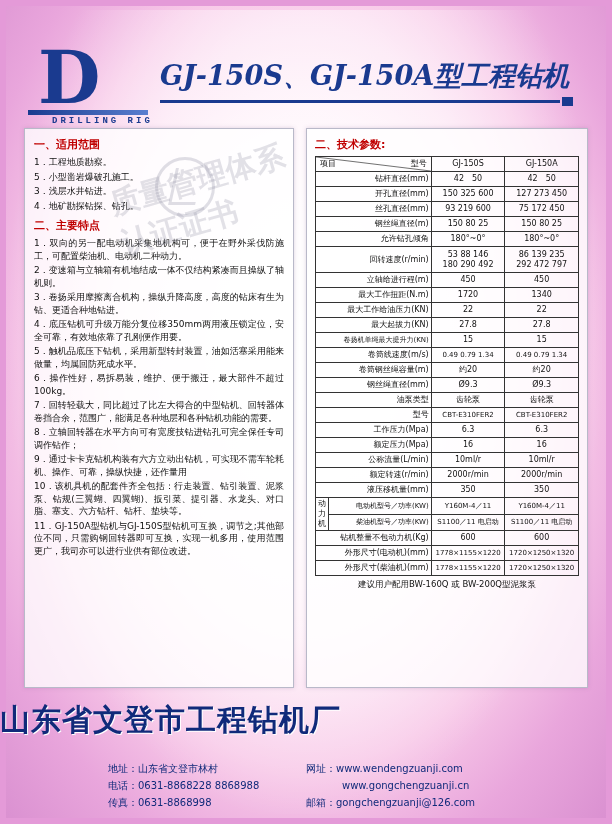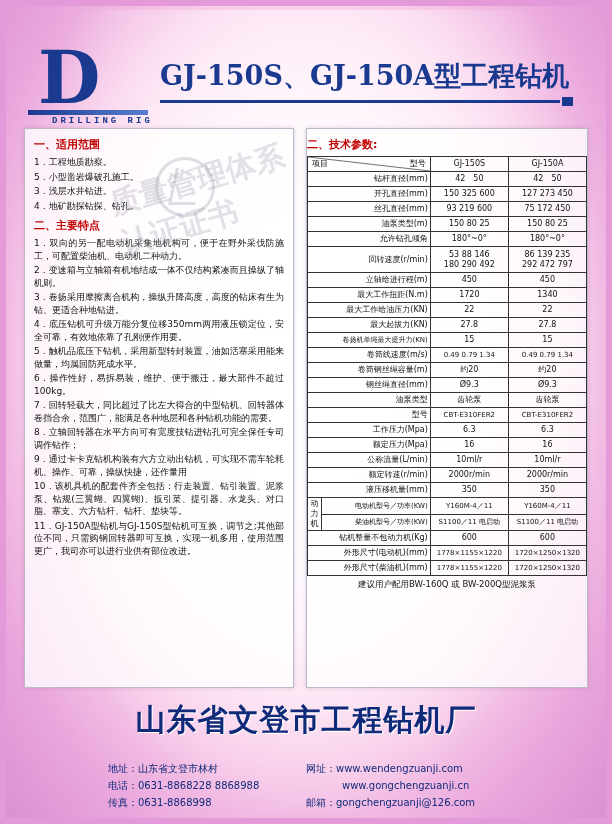--- a/index.html
+++ b/index.html
@@ -35,42 +35,42 @@
     background:linear-gradient(90deg,#1a3a8f,#5a7fd0);
   }
   .logo-sub{
     position:absolute;left:52px;top:76px;
     font-size:9px;letter-spacing:3px;color:#1a3a8f;font-weight:bold;
     font-family:Liberation Mono, monospace;
   }
   .header-title{
     position:absolute;left:160px;top:18px;
     font-family:"DejaVu Serif","Liberation Serif",serif;
-    font-weight:bold;
+    font-style:italic;font-weight:bold;
     font-size:27px;color:#1a3a8f;
     white-space:nowrap;
   }
   .header-rule{
     position:absolute;left:160px;top:60px;width:400px;height:3px;
     background:#1a3a8f;
   }
   .header-sq{
     position:absolute;left:562px;top:57px;width:11px;height:9px;background:#1a3a8f;
   }
 
   
   .panel{
     position:absolute;
     background:rgba(255,255,255,.78);
     border:1px solid #b9b9c9;
     box-shadow:0 0 4px rgba(120,90,140,.25);
     box-sizing:border-box;
   }
   .panel-left{left:24px;top:128px;width:270px;height:560px;padding:8px 9px;}
-  .panel-right{left:306px;top:128px;width:282px;height:560px;padding:8px 0;}
+  .panel-right{left:306px;top:128px;width:282px;height:560px;padding:8px 8px;}
 
   .sec-title{
     color:#c00000;font-weight:bold;font-size:11px;margin:0 0 4px 0;
     font-family:"DejaVu Sans","Liberation Sans",sans-serif;
   }
   .sec-title.red2{margin-top:6px;}
 
   .li{
     font-size:9px;line-height:12.5px;color:#111;margin:0 0 2px 0;
     text-align:justify;
@@ -119,21 +119,21 @@
   .vnarrow{font-size:7px;}
   .note{
     margin-top:3px;font-size:8.5px;text-align:center;color:#111;
   }
   .side-lbl{
     width:11px;font-size:8px;line-height:9px;
   }
 
   
   .company{
-    position:absolute;left:0;top:700px;width:612px;text-align:center;
+    position:absolute;left:0;top:700px;width:612px;
     font-family:Liberation Serif, serif;
     font-weight:bold;font-size:30px;color:#102a7a;
     text-shadow:1px 1px 0 #fff;
     letter-spacing:1px;
   }
   .contact{
     position:absolute;left:0;top:760px;width:612px;
     font-size:10px;color:#102a7a;
   }
   .contact .lcol{position:absolute;left:108px;top:0;line-height:17px;}
@@ -209,21 +209,21 @@
           <td class="lab">开孔直径(mm)</td>
           <td>150  325 600</td>
           <td>127  273  450</td>
         </tr>
       <tr>
           <td class="lab">丝孔直径(mm)</td>
           <td>93  219 600</td>
           <td>75  172  450</td>
         </tr>
       <tr>
-          <td class="lab">油泵类型(m)</td>
+          <td class="lab">钢丝绳直径(m)</td>
           <td>150  80  25</td>
           <td>150  80  25</td>
         </tr>
       <tr>
           <td class="lab">允许钻孔倾角</td>
           <td>180°~0°</td>
           <td>180°~0°</td>
         </tr>
       <tr style="height:26px;">
           <td class="lab">回转速度(r/min)</td>

